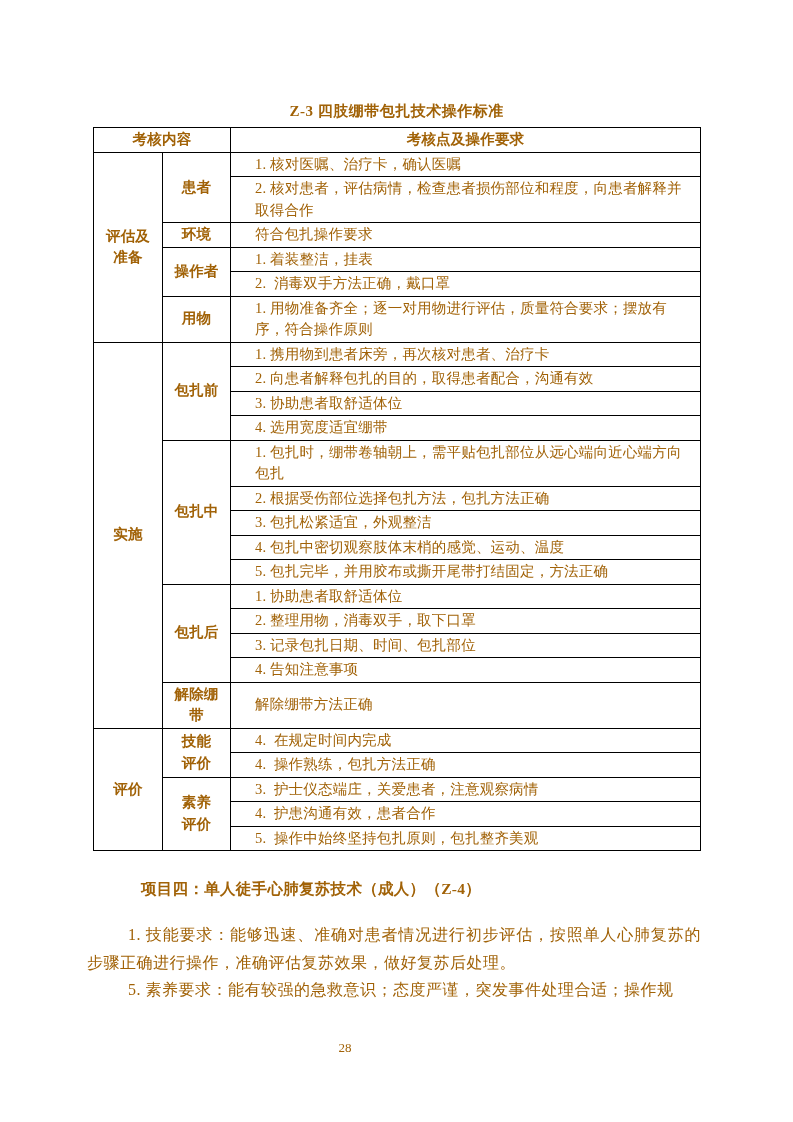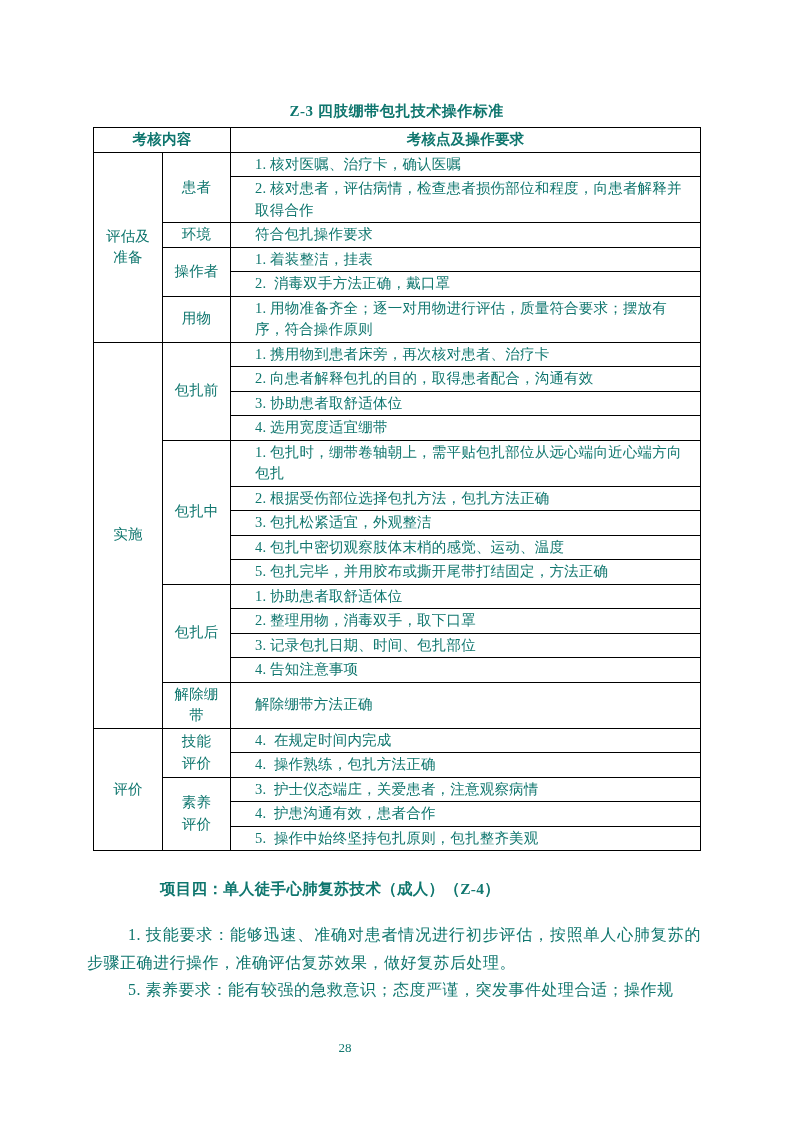--- a/index.html
+++ b/index.html
@@ -3,21 +3,21 @@
 <meta charset="utf-8">
 <style>
   * { box-sizing: border-box; }
   html, body { margin: 0; padding: 0; background: #e8e8e8; }
   .page {
     position: relative;
     width: 793px;
     height: 1122px;
     background: #ffffff;
     font-family: "Liberation Serif", "DejaVu Serif", serif;
-    color: #0f766e;
+    color: #a16207;
     margin: 0 auto;
     overflow: hidden;
   }
   .doc-title {
     position: absolute;
     top: 102px;
     left: 93px;
     width: 607px;
     text-align: center;
     font-size: 15px;
@@ -41,35 +41,35 @@
     font-size: 14.5px;
     line-height: 21.5px;
     vertical-align: middle;
     letter-spacing: 0.2px;
   }
   .std-table th {
     font-weight: bold;
     padding: 1px 2px;
   }
   .cell-label {
-    font-weight: normal;
+    font-weight: bold;
     text-align: center;
     padding: 1px 2px;
     white-space: pre-line;
   }
   .cell-req {
     text-align: left;
     padding: 1px 5px 1px 24px;
     white-space: pre-wrap;
     font-weight: normal;
   }
   .section-heading {
     position: absolute;
     top: 879px;
-    left: 160px;
+    left: 141px;
     font-size: 15.5px;
     font-weight: bold;
     letter-spacing: 0.3px;
   }
   .body-text {
     position: absolute;
     top: 921px;
     left: 87px;
     width: 614px;
     font-size: 16px;

